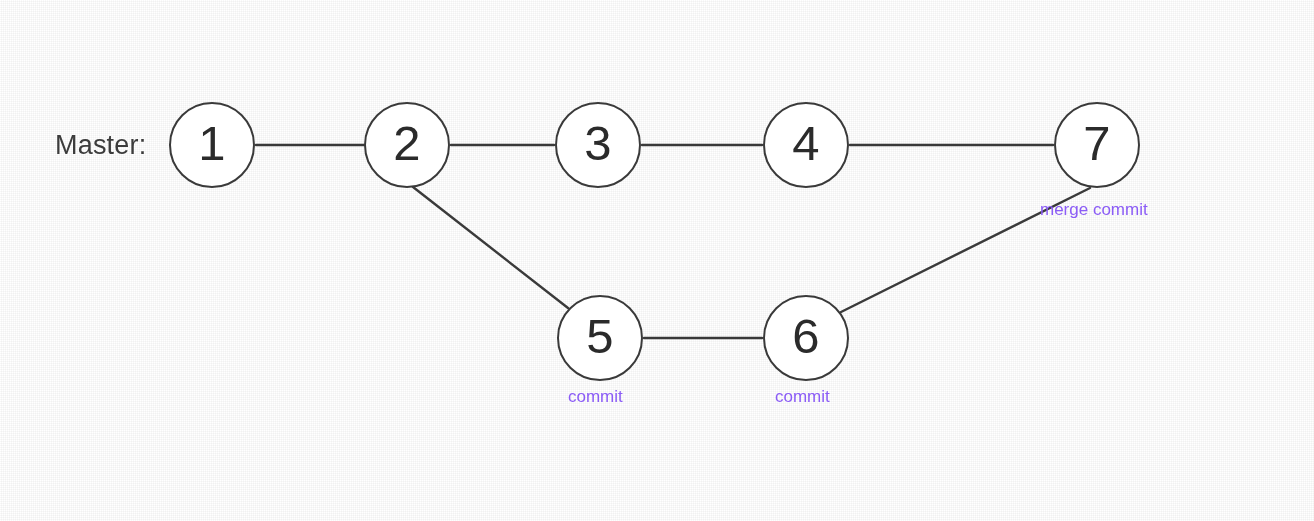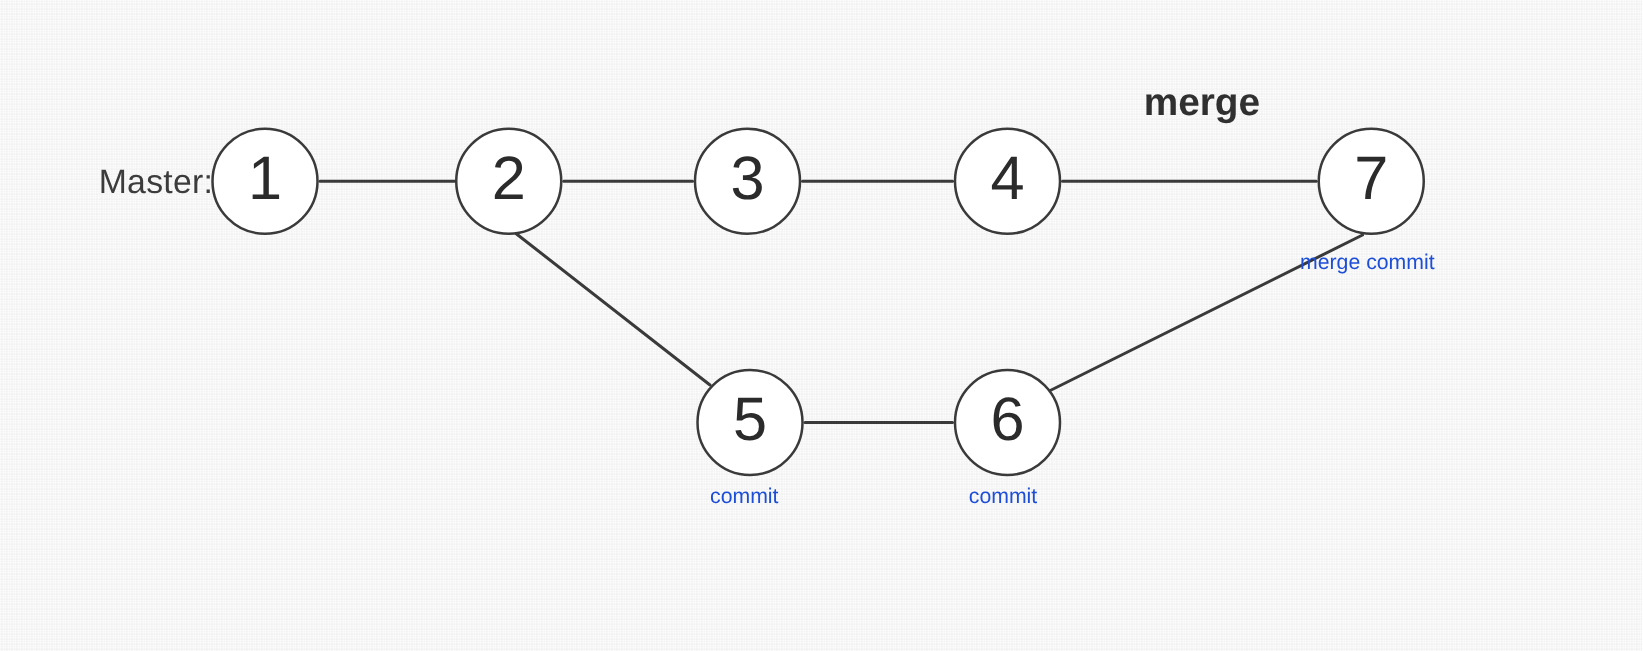--- a/index.html
+++ b/index.html
@@ -61,21 +61,21 @@
     font-size: 49px;
     color: #2b2b2b;
     line-height: 1;
     font-weight: 400;
     position: relative;
     top: -2px;
   }
   .node-caption {
     position: absolute;
     font-size: 17px;
-    color: #1d4ed8;
+    color: #8b5cf6;
     white-space: nowrap;
     line-height: 1;
   }
   .merge-label {
     position: absolute;
     font-size: 31px;
     font-weight: bold;
     color: #303030;
     white-space: nowrap;
     line-height: 1;
@@ -93,21 +93,21 @@
       <line x1="256" y1="145" x2="364" y2="145"></line>
       <line x1="451" y1="145" x2="554" y2="145"></line>
       <line x1="642" y1="145" x2="762" y2="145"></line>
       <line x1="850" y1="145" x2="1053" y2="145"></line>
       <line x1="413" y1="187" x2="568" y2="308"></line>
       <line x1="644" y1="338" x2="762" y2="338"></line>
       <line x1="841" y1="312" x2="1090" y2="188"></line>
     </g>
   </svg>
 
-  <div class="lane-label" style="left:55px; top:132px;margin-left:24px;">Master:</div>
+  <div class="lane-label" style="left:55px; top:132px;">Master:</div>
 
   <div class="commit-node" style="left:169px; top:102px;">
     <span class="node-id">1</span>
   </div>
 
   <div class="commit-node" style="left:364px; top:102px;">
     <span class="node-id">2</span>
   </div>
 
   <div class="commit-node" style="left:555px; top:102px;">
@@ -123,21 +123,20 @@
   </div>
 
   <div class="commit-node" style="left:557px; top:295px;">
     <span class="node-id">5</span>
   </div>
 
   <div class="commit-node" style="left:763px; top:295px;">
     <span class="node-id">6</span>
   </div>
 
-  <div class="merge-label" style="left:915px; top:66px;">merge</div>
 
   <div class="node-caption" style="left:1040px; top:201px;">merge commit</div>
 
   <div class="node-caption" style="left:568px; top:388px;">commit</div>
 
   <div class="node-caption" style="left:775px; top:388px;">commit</div>
 
 </div>
 
 </body></html>

